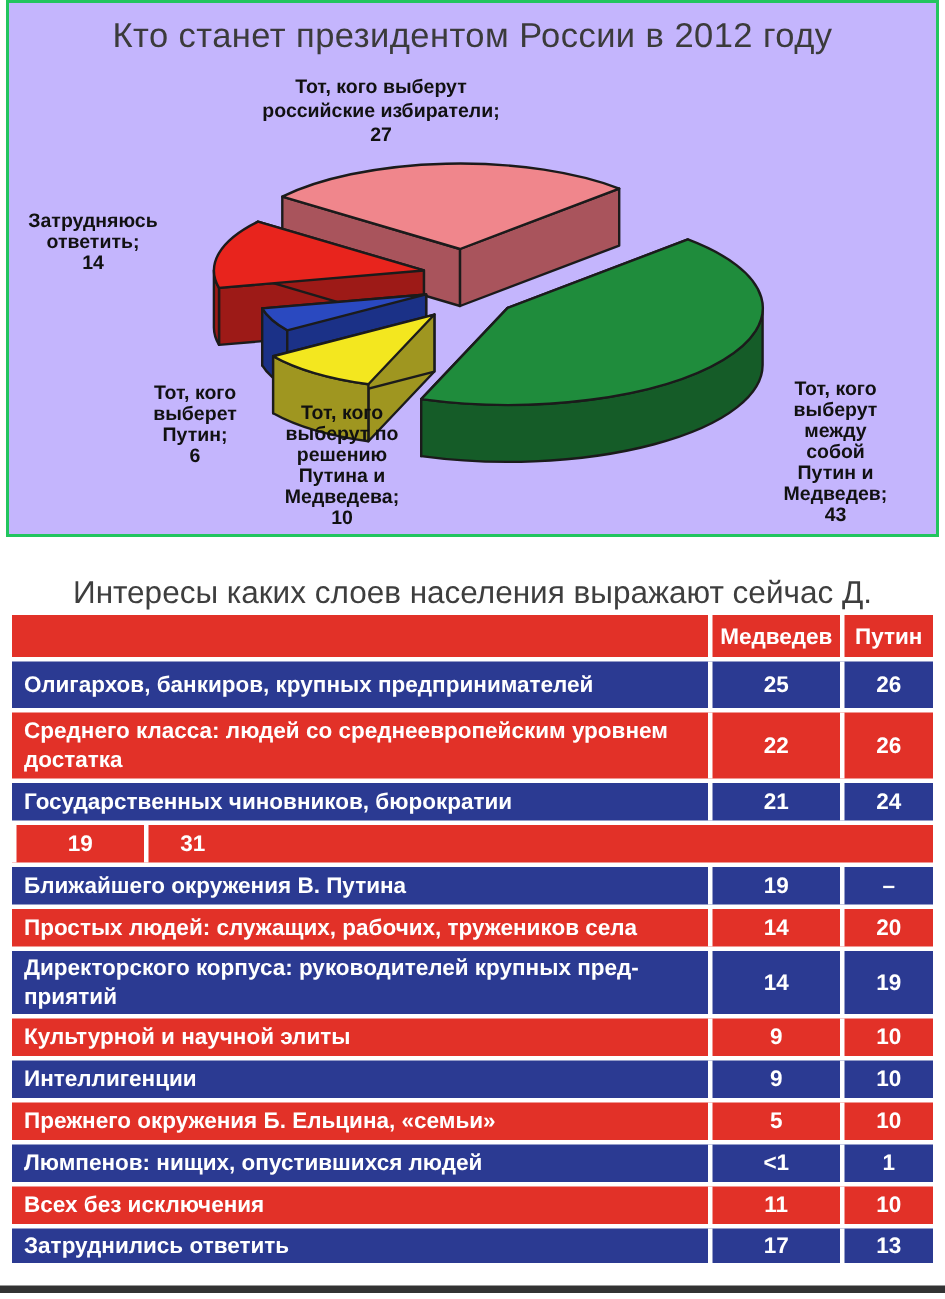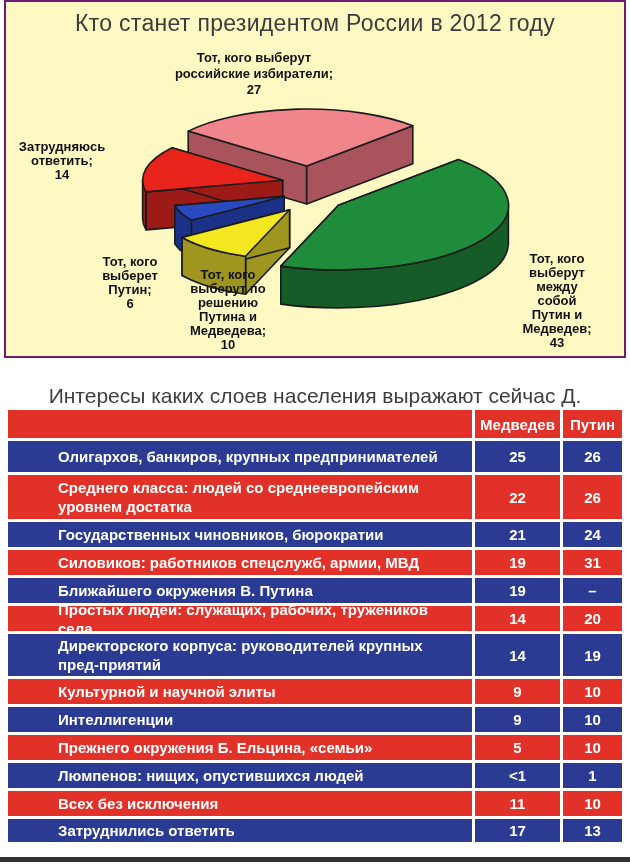--- a/index.html
+++ b/index.html
@@ -1,37 +1,37 @@
 <!DOCTYPE html>
 <html><head>
 <meta charset="utf-8">
 <style>
   html,body{margin:0;padding:0;background:#fff;}
   .page{position:relative;width:630px;height:866px;background:#fff;overflow:hidden;
         font-family:"Liberation Sans",sans-serif;}
 
   
   .chart-box{position:absolute;left:4px;top:0;width:622px;height:358px;
-             border:2px solid #701a75;box-sizing:border-box;background:#fef9c3;}
+             border:2px solid #22c55e;box-sizing:border-box;background:#c4b5fd;}
   .chart-title{position:absolute;left:0;right:0;top:8px;text-align:center;
                font-size:23px;font-weight:400;color:#3b3b3b;letter-spacing:.3px;}
   .pie-svg{position:absolute;left:0;top:0;width:616px;height:352px;}
   .pie-label{position:absolute;font-size:13px;font-weight:bold;color:#111;
              line-height:14px;text-align:center;white-space:pre-line;z-index:2;}
   .lbl-voters{left:122px;top:48px;width:252px;line-height:16px;}
   .lbl-undecided{left:0px;top:138px;width:112px;}
   .lbl-putin{left:74px;top:253px;width:100px;}
   .lbl-decision{left:152px;top:266px;width:140px;}
   .lbl-between{left:498px;top:250px;width:106px;}
 
   
   .table-title{position:absolute;left:0;right:0;top:384px;text-align:center;
                font-size:21px;font-weight:400;color:#3e3e3e;}
   .poll-table{position:absolute;left:8px;top:410px;width:614px;}
-  .t-row{display:flex;margin-bottom:3px;color:#fff;font-weight:bold;font-size:15px;padding-left:42px;}
+  .t-row{display:flex;margin-bottom:3px;color:#fff;font-weight:bold;font-size:15px;}
   .t-row.red{background:#e23128;}
   .t-row.blue{background:#2b3a92;}
   .c-label{flex:1;display:flex;align-items:center;padding-left:8px;padding-right:6px;
            line-height:19px;box-sizing:border-box;}
   .c-med{width:88px;border-left:3px solid #fff;display:flex;align-items:center;
          justify-content:center;box-sizing:border-box;}
   .c-put{width:62px;border-left:3px solid #fff;display:flex;align-items:center;
          justify-content:center;box-sizing:border-box;}
   .t-header{height:28px;}
   .source-line{position:absolute;right:8px;top:842px;font-size:14px;font-style:italic;
@@ -109,21 +109,20 @@
       <div class="c-label">Среднего класса: людей со среднеевропейским уровнем достатка</div>
       <div class="c-med">22</div>
       <div class="c-put">26</div>
     </div>
     <div class="t-row blue" style="height:25px">
       <div class="c-label">Государственных чиновников, бюрократии</div>
       <div class="c-med">21</div>
       <div class="c-put">24</div>
     </div>
     <div class="t-row red" style="height:25px">
-      <div class="c-label">Силовиков: работников спецслужб, армии, МВД</div>
       <div class="c-med">19</div>
       <div class="c-put">31</div>
     </div>
     <div class="t-row blue" style="height:25px">
       <div class="c-label">Ближайшего окружения В. Путина</div>
       <div class="c-med">19</div>
       <div class="c-put">–</div>
     </div>
     <div class="t-row red" style="height:25px">
       <div class="c-label">Простых людей: служащих, рабочих, тружеников села</div>

